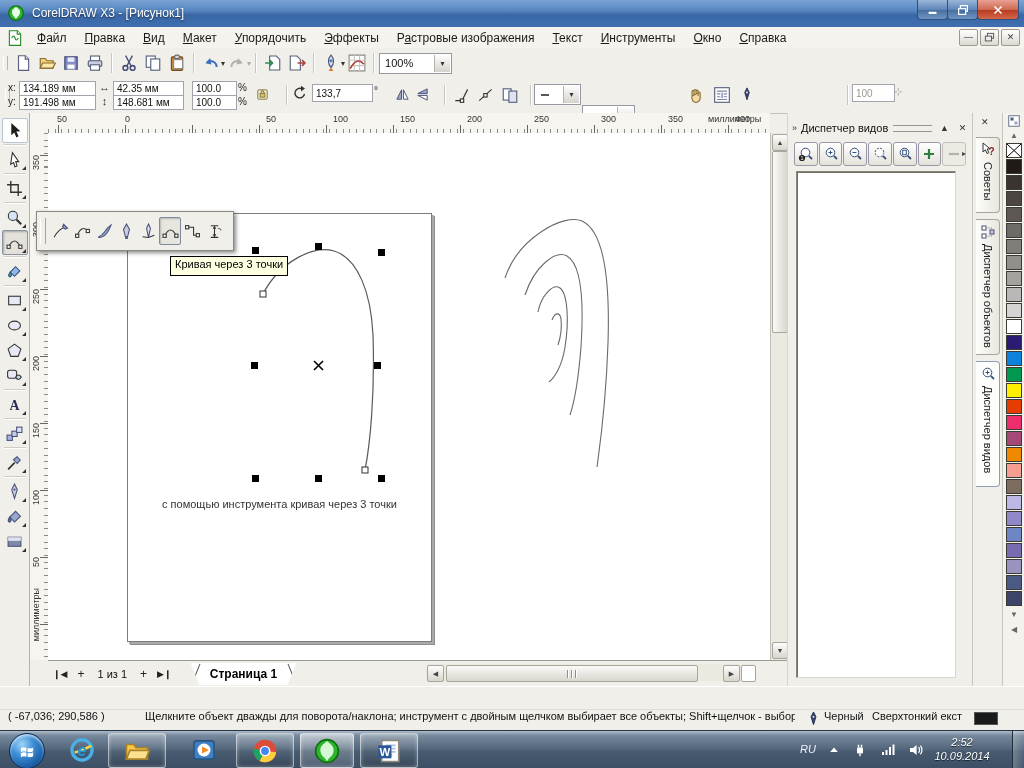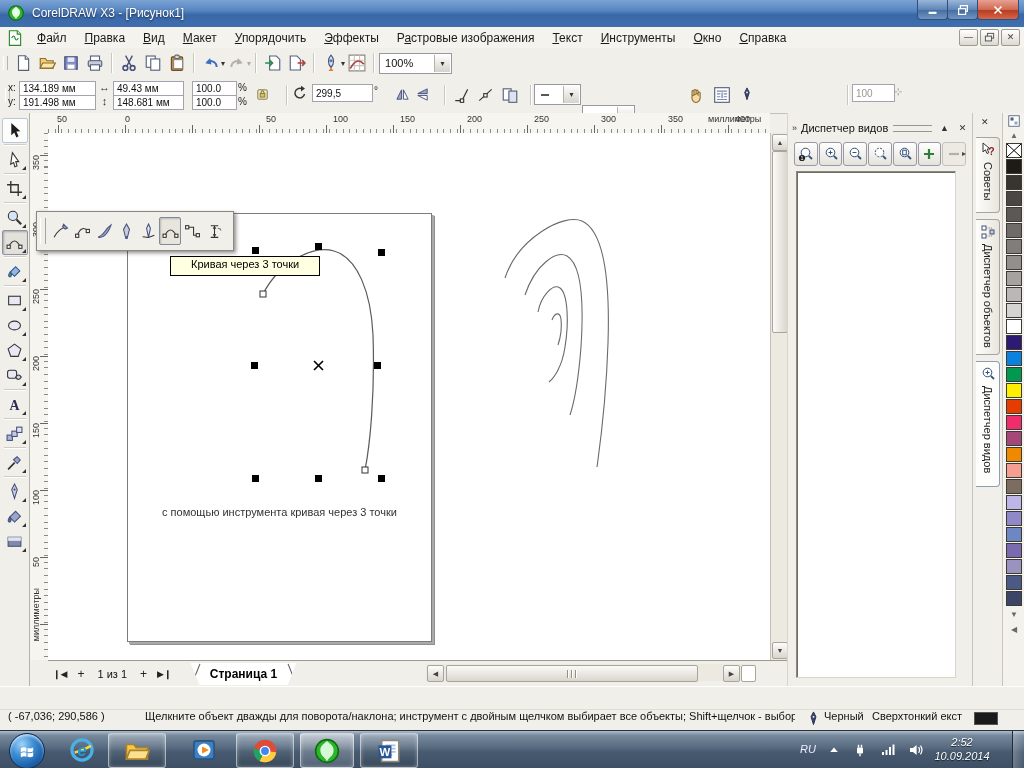--- a/index.html
+++ b/index.html
@@ -72,33 +72,33 @@
   .toolbtn.pressed{border:1px solid #8a94a6;background:#e3e1d9;box-shadow:inset 1px 1px 2px rgba(0,0,0,.25);}
   .toolbtn .ic{width:17px;height:17px;}
   .toolbtn .fly{position:absolute;right:1px;bottom:1px;width:0;height:0;
     border-left:4px solid transparent;border-bottom:4px solid #333;}
   .toolsep{width:22px;height:1px;background:#cfccc3;border-bottom:1px solid #fff;margin:1px 0;flex:none;}
 
   
   #canvas{left:48px;top:133px;width:722px;height:527px;background:#fff;overflow:hidden;}
   #page{position:absolute;left:79px;top:80px;width:303px;height:427px;background:#fff;
     border:1px solid #7c7c7c;box-shadow:2px 2px 0 #aaa,3px 3px 0 #8f8f8f;}
-  #caption{position:absolute;left:0;top:292px;width:100%;text-align:center;font-size:11px;color:#333;}
+  #caption{position:absolute;left:0;top:284px;width:100%;text-align:center;font-size:11px;color:#333;}
   .handle{position:absolute;width:7px;height:7px;background:#000;}
   #curvesvg{position:absolute;left:0;top:0;}
 
   
   #flyout{left:36px;top:211px;width:196px;height:38px;background:#f1efe9;border:1px solid #8b887f;
     box-shadow:2px 2px 4px rgba(0,0,0,.45);display:flex;align-items:center;z-index:30;}
   #flyout .fgrip{width:4px;height:26px;border-left:1px solid #fff;border-right:1px solid #a7a49b;margin:0 3px;}
   .flybtn{width:22px;height:28px;display:flex;align-items:center;justify-content:center;border:1px solid transparent;border-radius:2px;box-sizing:border-box;}
   .flybtn.pressed{border:1px solid #7f8a9c;background:#e7e5de;box-shadow:inset 1px 1px 2px rgba(0,0,0,.2);}
   .flybtn .ic{width:17px;height:17px;}
   #tooltip{left:170px;top:256px;height:16px;background:#ffffe1;border:1px solid #000;z-index:31;
-    font-size:11px;color:#000;padding:1px 20px;white-space:nowrap;}
+    font-size:11px;color:#000;padding:1px 4px;white-space:nowrap;}
 
   
   .sbtn{background:linear-gradient(#fdfdfc,#d8d5cc);border:1px solid #a8a59c;border-radius:2px;
     display:flex;align-items:center;justify-content:center;font-size:7px;color:#444;}
   #vscroll{left:770px;top:133px;width:17px;height:527px;background:#ece9e1;border-left:1px solid #c4c1b8;}
   #vthumb{position:absolute;left:1px;top:18px;width:14px;height:180px;
     background:linear-gradient(90deg,#fbfaf8,#d9d6cd);border:1px solid #a8a59c;border-radius:2px;}
   #navrow{left:48px;top:660px;width:739px;height:26px;background:#f1efe9;border-top:1px solid #9c998f;
     display:flex;align-items:center;}
   .navbtn{font-size:9px;color:#222;padding:2px 5px;}
@@ -365,21 +365,21 @@
   </span>
 </div>
 
 <div class="abs" id="propbar">
   <span class="grip abs" style="left:2px;top:10px;"></span>
   <span class="abs plabel" style="left:8px;top:4px;">x:</span>
   <span class="abs pfield" style="left:19px;top:3px;width:72px;">134.189 мм</span>
   <span class="abs plabel" style="left:8px;top:18px;">y:</span>
   <span class="abs pfield" style="left:19px;top:17px;width:72px;">191.498 мм</span>
   <span class="abs pico" style="left:98px;top:3px;">↔</span>
-  <span class="abs pfield" style="left:113px;top:3px;width:66px;">49.43 мм</span>
+  <span class="abs pfield" style="left:113px;top:3px;width:66px;">42.35 мм</span>
   <span class="abs pico" style="left:98px;top:17px;">↕</span>
   <span class="abs pfield" style="left:113px;top:17px;width:66px;">148.681 мм</span>
   <span class="abs pfield" style="left:192px;top:3px;width:40px;">100.0</span>
   <span class="abs plabel" style="left:238px;top:4px;">%</span>
   <span class="abs pfield" style="left:192px;top:17px;width:40px;">100.0</span>
   <span class="abs plabel" style="left:238px;top:18px;">%</span>
   <span class="abs tbtn" style="left:252px;top:6px;width:20px;height:20px;">
       <span class="ic" style="width:15px;height:15px;">
         <svg viewBox="0 0 16 16" width="100%" height="100%">
           <rect x="3" y="3" width="10" height="10" rx="1" fill="#f5efc9" stroke="#7d7440"></rect>
@@ -388,21 +388,21 @@
         </svg>
       </span>
     </span>
   <span class="abs tsep" style="left:282px;top:7px;"></span>
   <span class="abs" style="left:292px;top:7px;width:16px;height:16px;">
       <svg viewBox="0 0 16 16" width="100%" height="100%">
         <path d="M12.5 9 A4.8 4.8 0 1 1 9.5 3.6" fill="none" stroke="#333" stroke-width="1.4"></path>
         <path d="M9 0.8 L13 3.6 L9 6.4 Z" fill="#333"></path>
       </svg>
     </span>
-  <span class="abs pfield" style="left:312px;top:6px;width:56px;height:16px;">299,5</span>
+  <span class="abs pfield" style="left:312px;top:6px;width:56px;height:16px;">133,7</span>
   <span class="abs plabel" style="left:374px;top:7px;">°</span>
   <span class="abs tbtn" style="left:392px;top:6px;width:20px;height:20px;">
       <span class="ic" style="width:15px;height:15px;">
         <svg viewBox="0 0 16 16" width="100%" height="100%">
           <path d="M7 3 V13 L2 13 Z" fill="#9aa6cc" stroke="#46507a"></path>
           <path d="M9 3 V13 L14 13 Z" fill="#fff" stroke="#46507a"></path>
         </svg>
       </span>
     </span>
   <span class="abs tbtn" style="left:412px;top:6px;width:20px;height:20px;">

